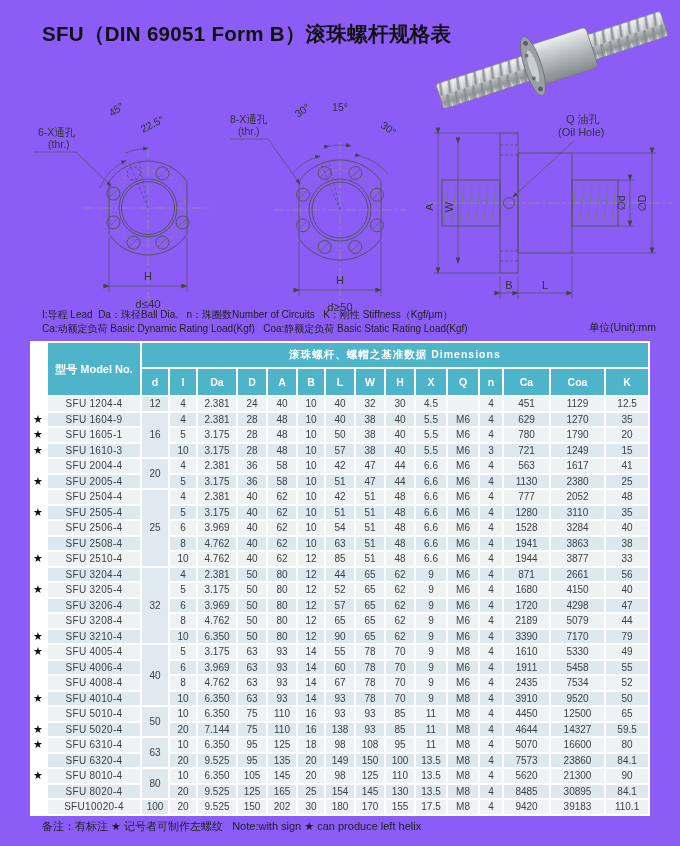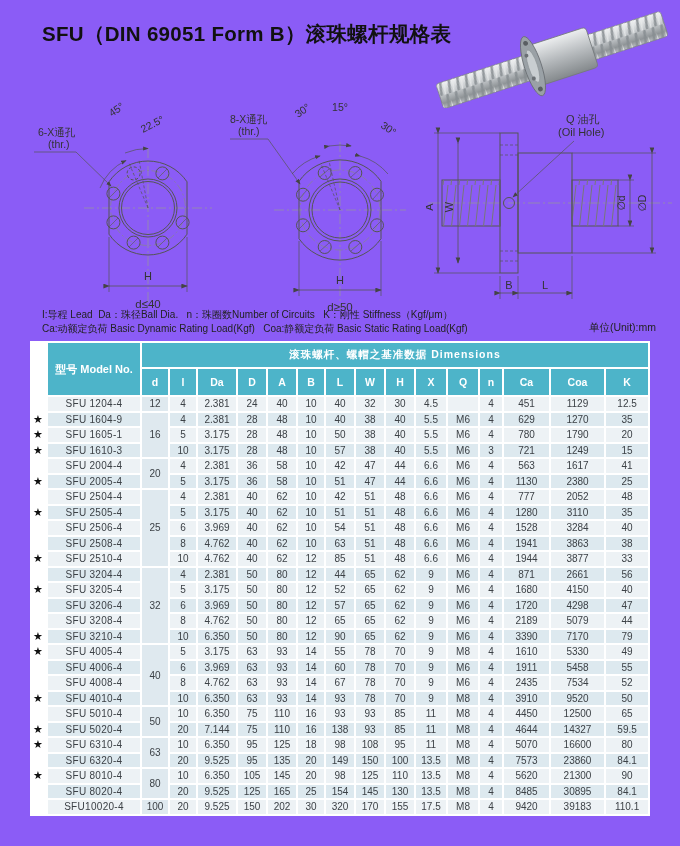--- a/index.html
+++ b/index.html
@@ -742,26 +742,27 @@
         </tr>
         <tr class="lt">
           <td class="sc star"></td>
           <td class="md">SFU10020-4</td>
           <td class="dc" rowspan="1">100</td>
           <td>20</td>
           <td>9.525</td>
           <td>150</td>
           <td>202</td>
           <td>30</td>
-          <td>320</td>
+          <td>180</td>
           <td>170</td>
           <td>155</td>
           <td>17.5</td>
           <td>M8</td>
           <td>4</td>
           <td>9420</td>
           <td>39183</td>
           <td>110.1</td>
         </tr>
       </tbody>
     </table>
 
+  <div class="abs footnote">备注：有标注 ★ 记号者可制作左螺纹   Note:with sign ★ can produce left helix</div>
 </div>
 
 </body></html>

